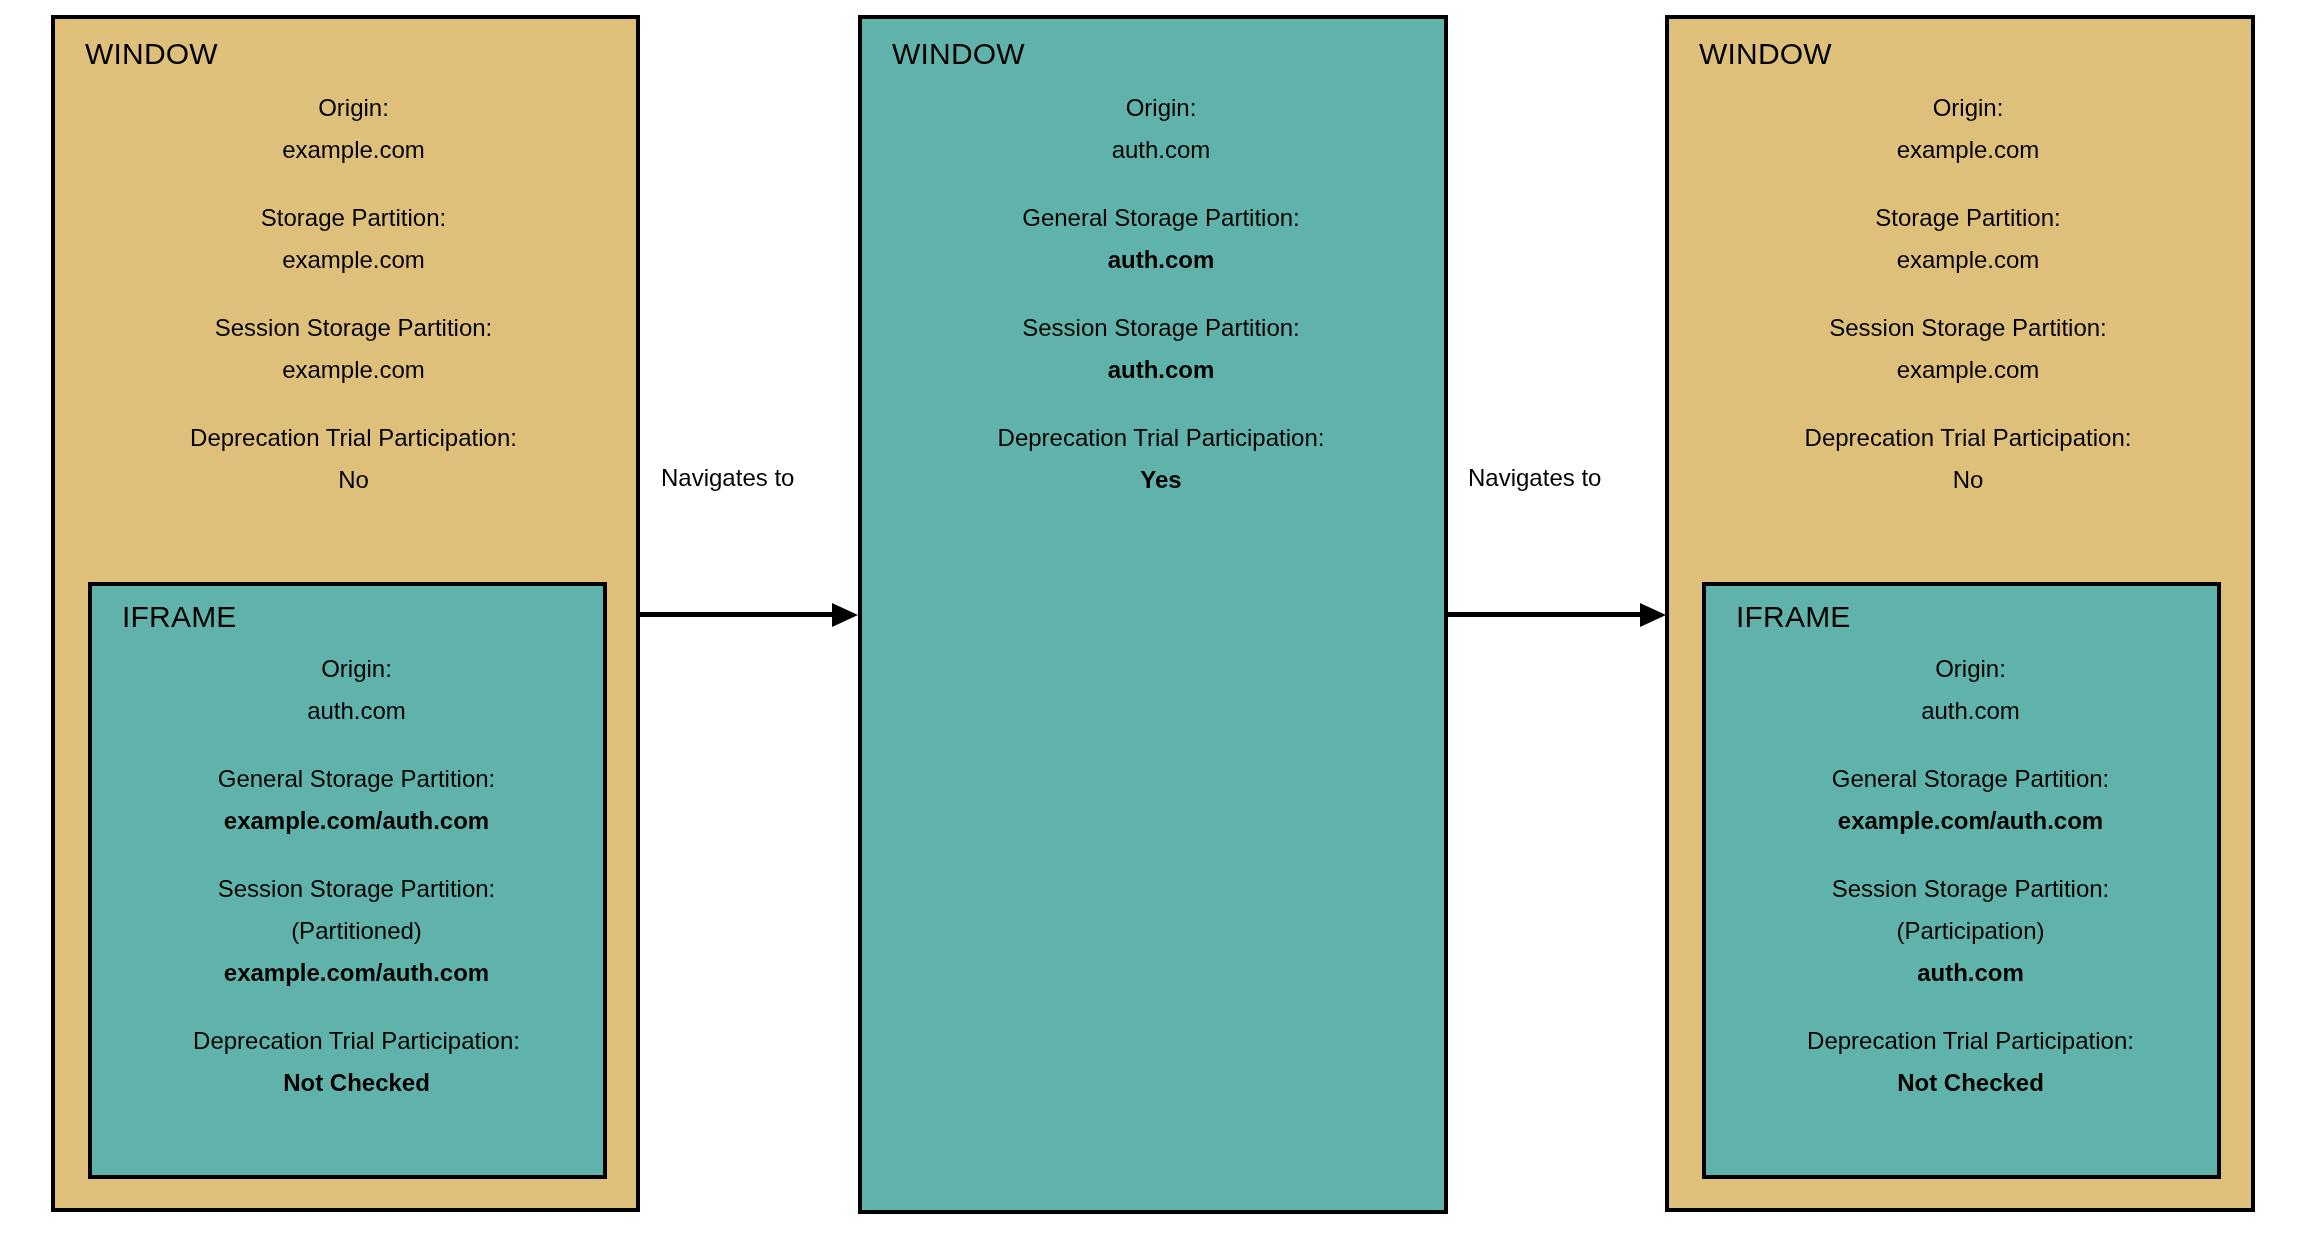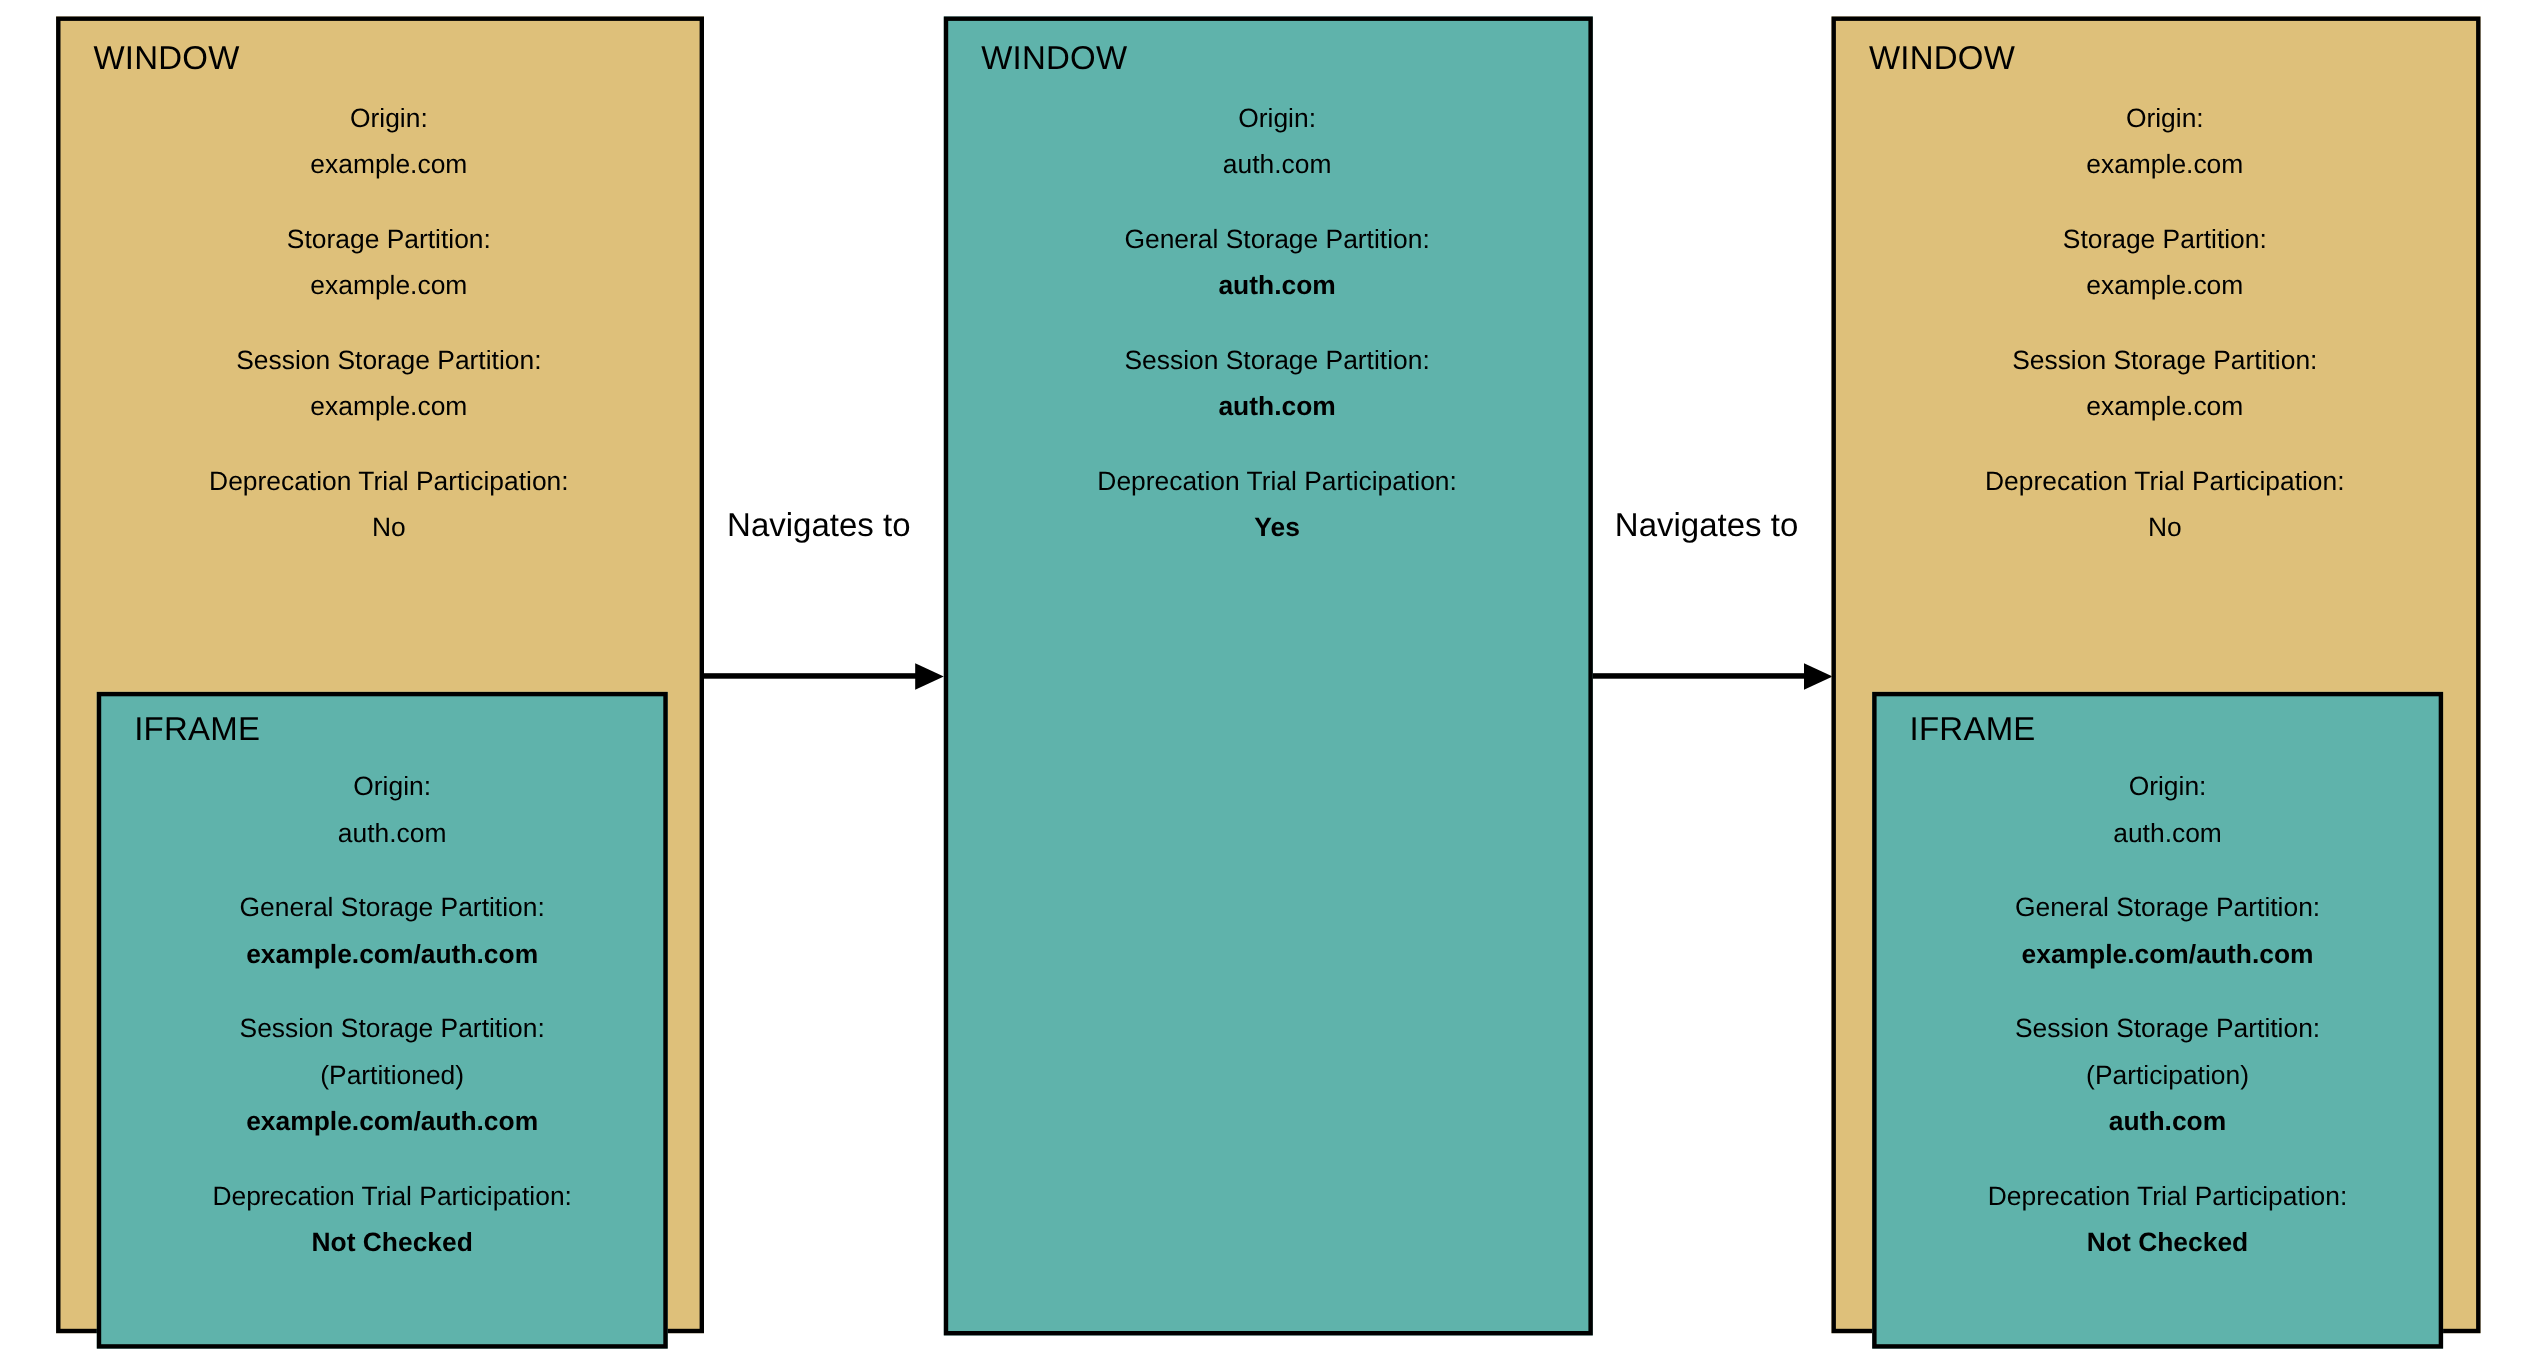--- a/index.html
+++ b/index.html
@@ -63,21 +63,20 @@
     text-align: center;
   }
   .field .val.bold { font-weight: bold; }
 
   
   .iframe-box {
     position: absolute;
     box-sizing: border-box;
     background: #5FB3AB;
     border: 4px solid #000000;
-    margin-top: 47px;
   }
   .iframe-box .panel-title {
     left: 30px;
     top: 14px;
   }
   .iframe-box .fields {
     left: 28px;
     top: 62px;
   }
 
@@ -97,21 +96,21 @@
     position: absolute;
     top: 0px;
     width: 0;
     height: 0;
     border-top: 12px solid transparent;
     border-bottom: 12px solid transparent;
     border-left: 26px solid #000000;
   }
   .arrow-label {
     position: absolute;
-    font-size: 30px;
+    font-size: 24px;
     line-height: 34px;
     white-space: nowrap;
   }
 </style>
 </head>
 <body>
 
 <div class="stage">
 
   <div class="panel tan" style="left:51px; top:15px; width:589px; height:1197px;">

